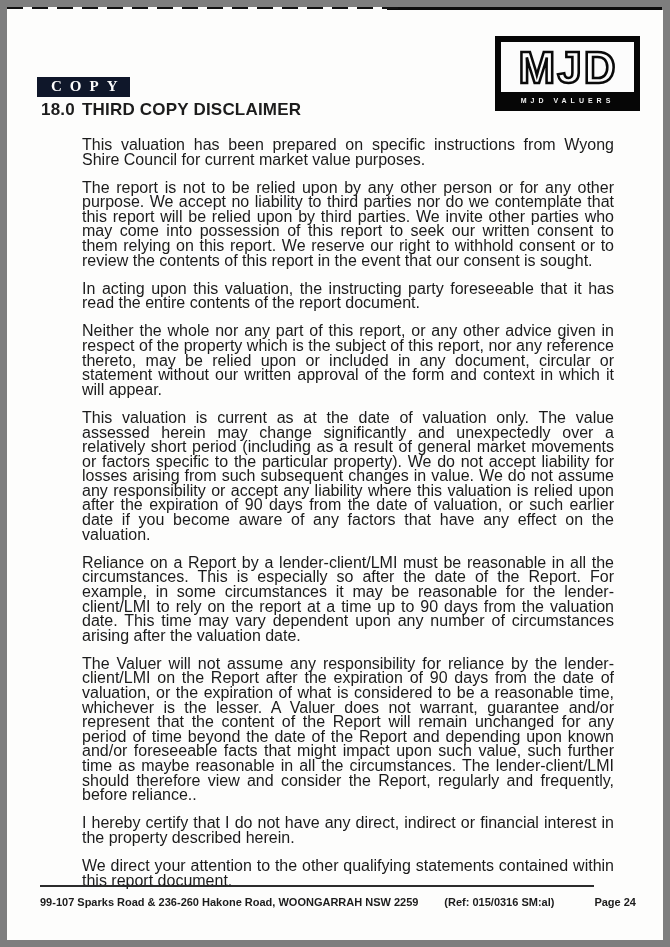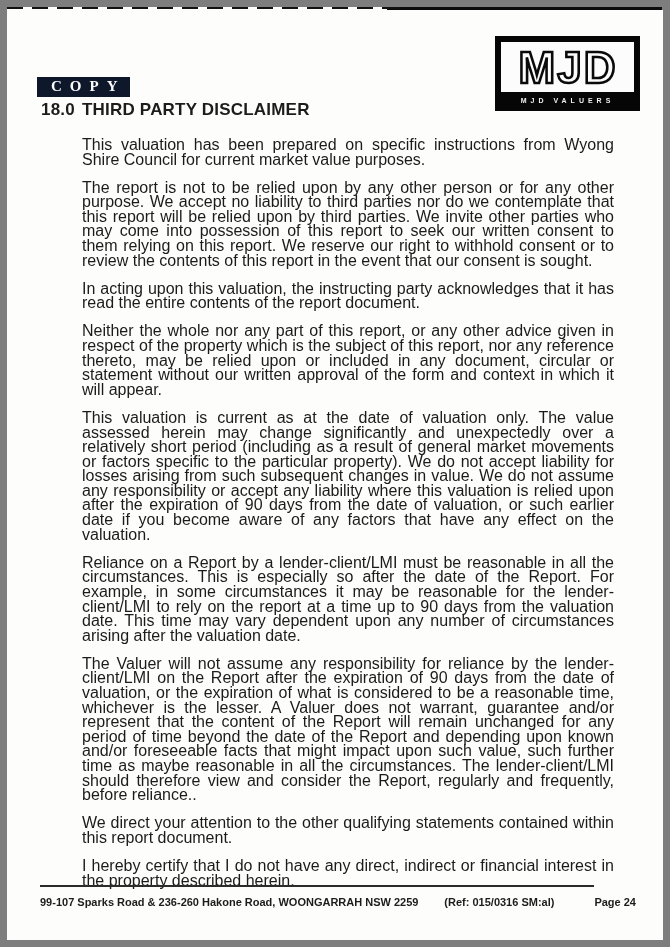--- a/index.html
+++ b/index.html
@@ -118,33 +118,33 @@
         <text x="61" y="40" text-anchor="middle" font-family="Liberation Sans, sans-serif" font-size="44" font-weight="bold" letter-spacing="2" fill="#fcfcfc" stroke="#0a0a0a" stroke-width="2.6">MJD</text>
       </svg>
     </div>
     <div class="logo-caption">MJD VALUERS</div>
   </div>
 
   <div class="stamp">COPY</div>
 
   <div class="heading">
     <span class="h-num">18.0</span>
-    <span class="h-title">THIRD PARTY DISCLAIMER</span>
+    <span class="h-title">THIRD COPY DISCLAIMER</span>
   </div>
 
   <div class="body-text">
     <p>This valuation has been prepared on specific instructions from Wyong Shire Council for current market value purposes.</p>
     <p>The report is not to be relied upon by any other person or for any other purpose.  We accept no liability to third parties nor do we contemplate that this report will be relied upon by third parties.  We invite other parties who may come into possession of this report to seek our written consent to them relying on this report.  We reserve our right to withhold consent or to review the contents of this report in the event that our consent is sought.</p>
-    <p>In acting upon this valuation, the instructing party acknowledges that it has read the entire contents of the report document.</p>
+    <p>In acting upon this valuation, the instructing party foreseeable that it has read the entire contents of the report document.</p>
     <p>Neither the whole nor any part of this report, or any other advice given in respect of the property which is the subject of this report, nor any reference thereto, may be relied upon or included in any document, circular or statement without our written approval of the form and context in which it will appear.</p>
     <p>This valuation is current as at the date of valuation only.  The value assessed herein may change significantly and unexpectedly over a relatively short period (including as a result of general market movements or factors specific to the particular property).  We do not accept liability for losses arising from such subsequent changes in value.  We do not assume any responsibility or accept any liability where this valuation is relied upon after the expiration of 90 days from the date of valuation, or such earlier date if you become aware of any factors that have any effect on the valuation.</p>
     <p>Reliance on a Report by a lender-client/LMI must be reasonable in all the circumstances.  This is especially so after the date of the Report.  For example, in some circumstances it may be reasonable for the lender-client/LMI to rely on the report at a time up to 90 days from the valuation date.  This time may vary dependent upon any number of circumstances arising after the valuation date.</p>
     <p>The Valuer will not assume any responsibility for reliance by the lender-client/LMI on the Report after the expiration of 90 days from the date of valuation, or the expiration of what is considered to be a reasonable time, whichever is the lesser.  A Valuer does not warrant, guarantee and/or represent that the content of the Report will remain unchanged for any period of time beyond the date of the Report and depending upon known and/or foreseeable facts that might impact upon such value, such further time as maybe reasonable in all the circumstances.  The lender-client/LMI should therefore view and consider the Report, regularly and frequently, before reliance..</p>
+    <p>I hereby certify that I do not have any direct, indirect or financial interest in the property described herein.</p>
     <p>We direct your attention to the other qualifying statements contained within this report document.</p>
-    <p>I hereby certify that I do not have any direct, indirect or financial interest in the property described herein.</p>
   </div>
 
   <div class="footer">
     <div class="footer-rule"></div>
     <div class="footer-row">
       <span class="f-address">99-107 Sparks Road &amp; 236-260 Hakone Road, WOONGARRAH NSW 2259</span>
       <span class="f-ref">(Ref: 015/0316 SM:al)</span>
       <span class="f-page">Page 24</span>
     </div>
   </div>

